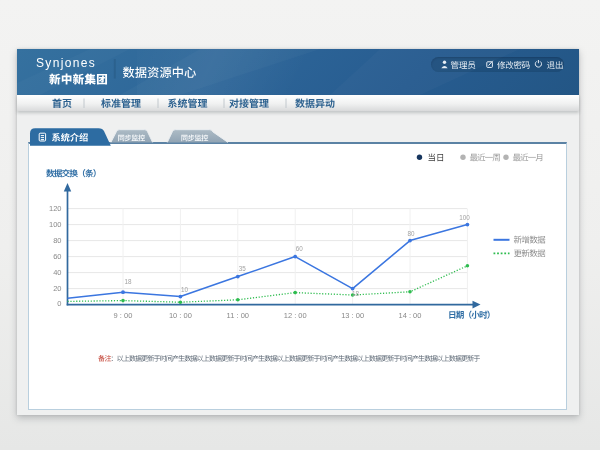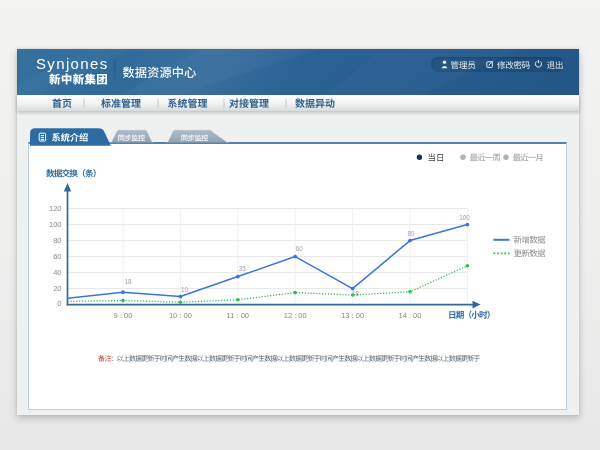--- a/index.html
+++ b/index.html
@@ -1,19 +1,19 @@
 <!DOCTYPE html>
 <html><head><meta charset="utf-8"><style>
 *{margin:0;padding:0;box-sizing:border-box}
 html,body{width:600px;height:450px;overflow:hidden}
 body{font-family:"Liberation Sans",sans-serif;background:linear-gradient(180deg,#f3f3f2 0%,#efefee 55%,#e6e7e6 100%);position:relative}
 .card{position:absolute;left:17px;top:49px;width:562px;height:366px;background:#eff0f0;box-shadow:0 3px 7px rgba(110,115,120,.40),0 0 2px rgba(150,150,150,.35)}
 .hdr{position:absolute;left:0;top:0;width:100%;height:46px;background:linear-gradient(135deg,#35719f 0%,#2d6598 40%,#275c90 70%,#235685 100%);overflow:hidden}
 .hdr:before{content:"";position:absolute;left:120px;top:-30px;width:260px;height:120px;background:linear-gradient(115deg,rgba(255,255,255,0) 0%,rgba(255,255,255,.05) 30%,rgba(255,255,255,0) 60%);transform:rotate(0deg)}
-.logo{position:absolute;color:#fff;font-weight:normal;font-size:15px;letter-spacing:1.35px;line-height:13px}
+.logo{position:absolute;color:#fff;font-weight:normal;font-size:12px;letter-spacing:1.35px;line-height:13px}
 .pill{position:absolute;left:431px;top:57px;width:133px;height:15px;border-radius:8px;background:rgba(10,40,70,.22);box-shadow:inset 0 1px 2px rgba(0,20,40,.22)}
 .nav{position:absolute;left:0;top:46px;width:100%;height:16px;background:linear-gradient(180deg,#ffffff 0%,#f0f1f1 55%,#d9dadb 100%);box-shadow:0 2px 3px rgba(90,95,100,.30)}
 .panel{position:absolute;left:28px;top:142px;width:539px;height:268px;background:#fff;border:1px solid #b9cfde;border-top:2px solid #5b82a4}
 svg.ov{position:absolute;left:0;top:0;width:600px;height:450px}
 </style></head><body>
 <div class="card">
     <div class="hdr"></div>
     <div class="nav"></div>
   </div>
 <div class="panel"></div>

